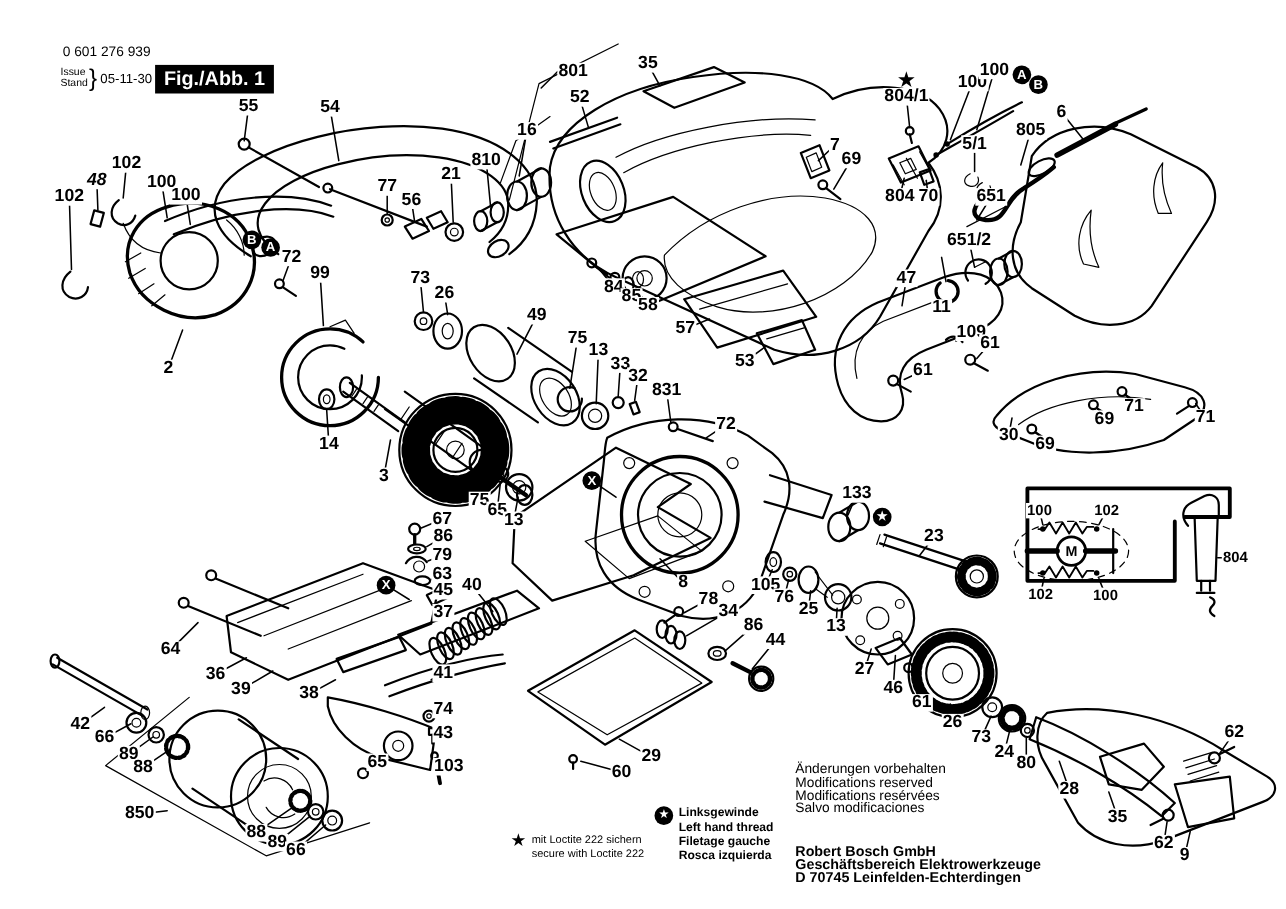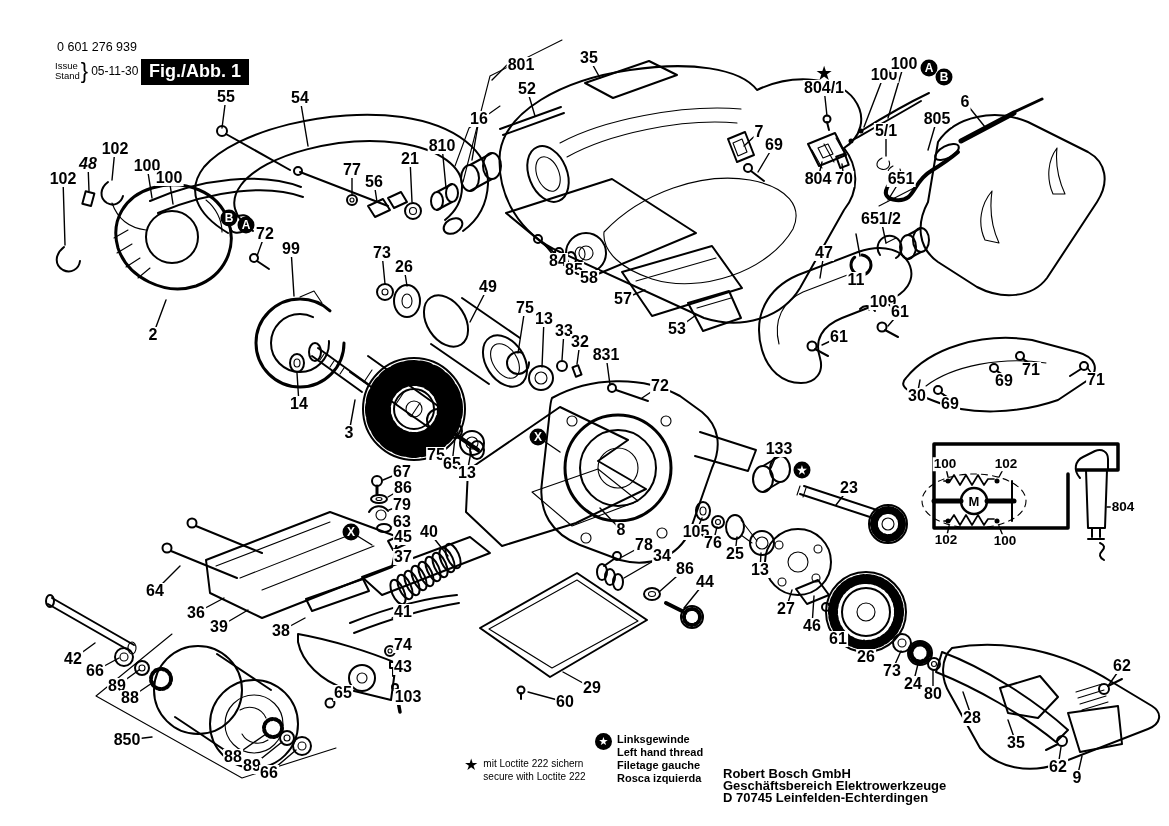--- a/index.html
+++ b/index.html
@@ -646,20 +646,26 @@
   </div>
 
   <div class="legend-loc">
     <span class="star-g">★</span>
     <span class="txt">
       <span>mit Loctite 222 sichern</span><br>
       <span>secure with Loctite 222</span>
     </span>
   </div>
 
+  <div class="footer-notice">
+    <span>Änderungen vorbehalten</span><br>
+    <span>Modifications reserved</span><br>
+    <span>Modifications resérvées</span><br>
+    <span>Salvo modificaciones</span>
+  </div>
 
   <div class="footer-company">
     <span>Robert Bosch GmbH</span><br>
     <span>Geschäftsbereich Elektrowerkzeuge</span><br>
     <span>D 70745 Leinfelden-Echterdingen</span>
   </div>
 
 </div>
 
 </body></html>

